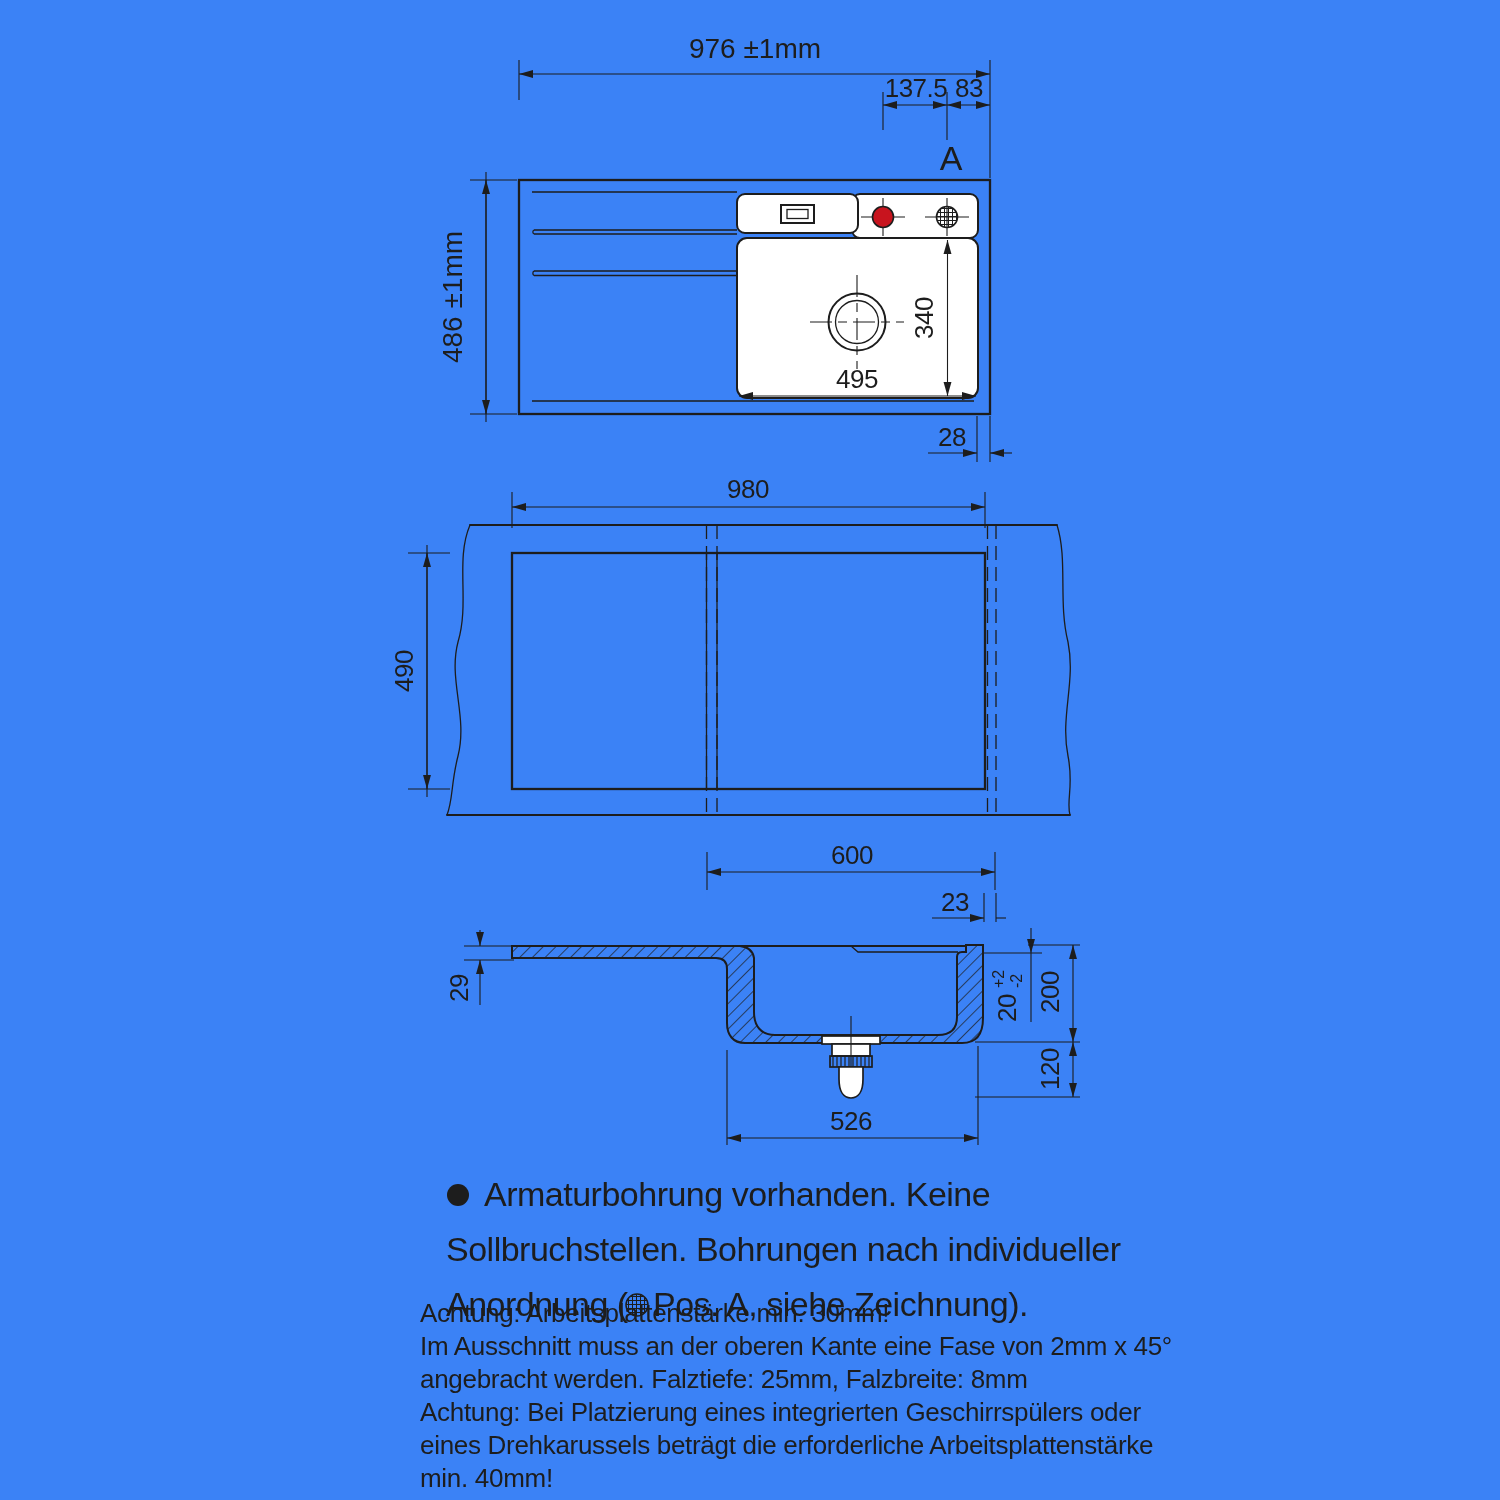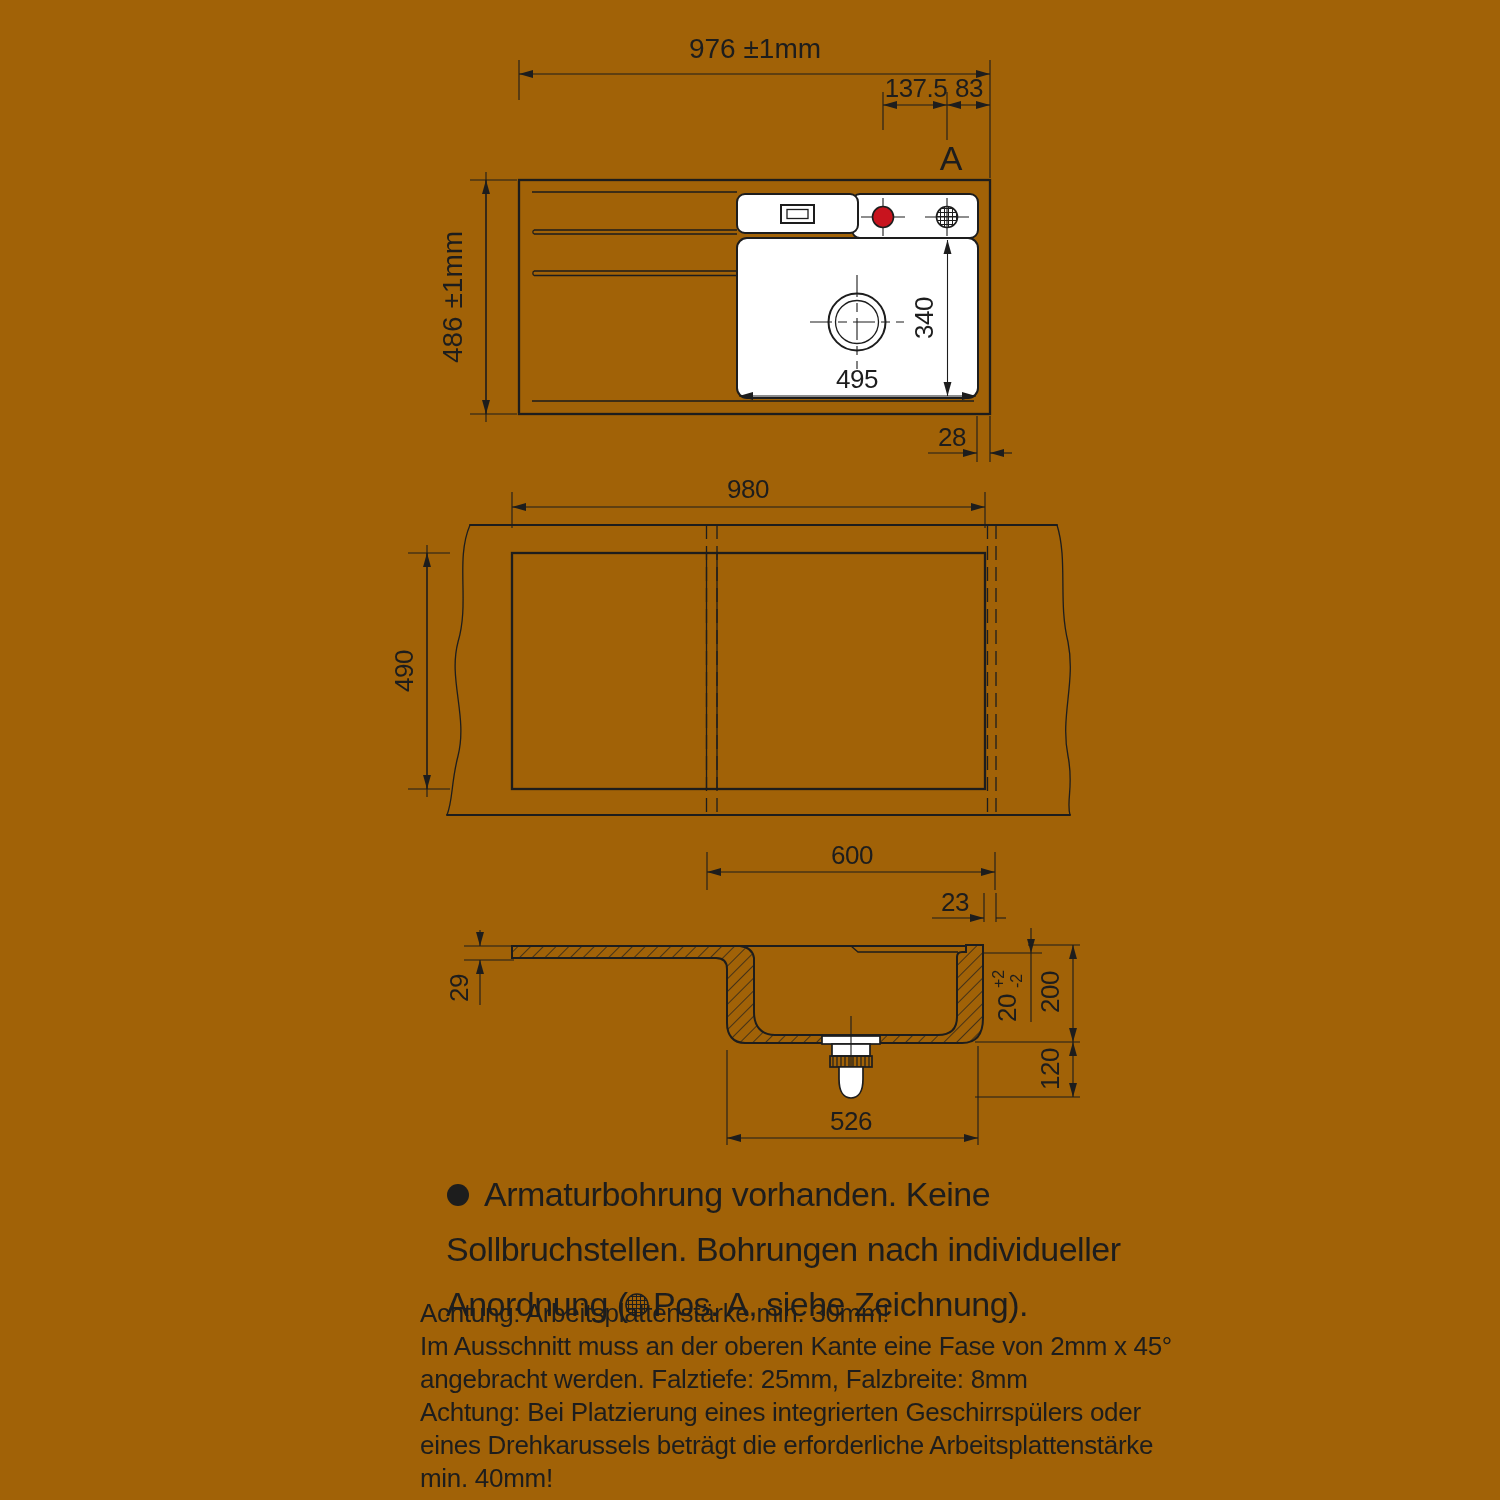--- a/index.html
+++ b/index.html
@@ -1,16 +1,16 @@
 <!DOCTYPE html>
 <html><head>
 <meta charset="utf-8">
 <style>
   html,body{margin:0;padding:0;background:#ffffff;}
-  .stage{width:1500px;height:1500px;position:relative;background:#a16207;overflow:hidden;}
+  .stage{width:1500px;height:1500px;position:relative;background:#3b82f6;overflow:hidden;}
   svg{display:block;}
   .ln{stroke:#1d1d1d;stroke-width:2;fill:none;stroke-linecap:round;}
   .ln-thick{stroke:#1d1d1d;stroke-width:2.3;fill:none;}
   .ln-thin{stroke:#1d1d1d;stroke-width:1.3;fill:none;}
   .ln-hair{stroke:#1d1d1d;stroke-width:1.1;fill:none;}
   .dash{stroke-dasharray:14 7;}
   .cl{stroke:#1d1d1d;stroke-width:1.1;fill:none;stroke-dasharray:22 6 9 6;}
   .wfill{fill:#ffffff;stroke:#1d1d1d;stroke-width:2;}
   .wfill-thin{fill:#ffffff;stroke:#1d1d1d;stroke-width:1.7;}
   text{fill:#1d1d1d;font-family:"Liberation Sans","DejaVu Sans",sans-serif;}

